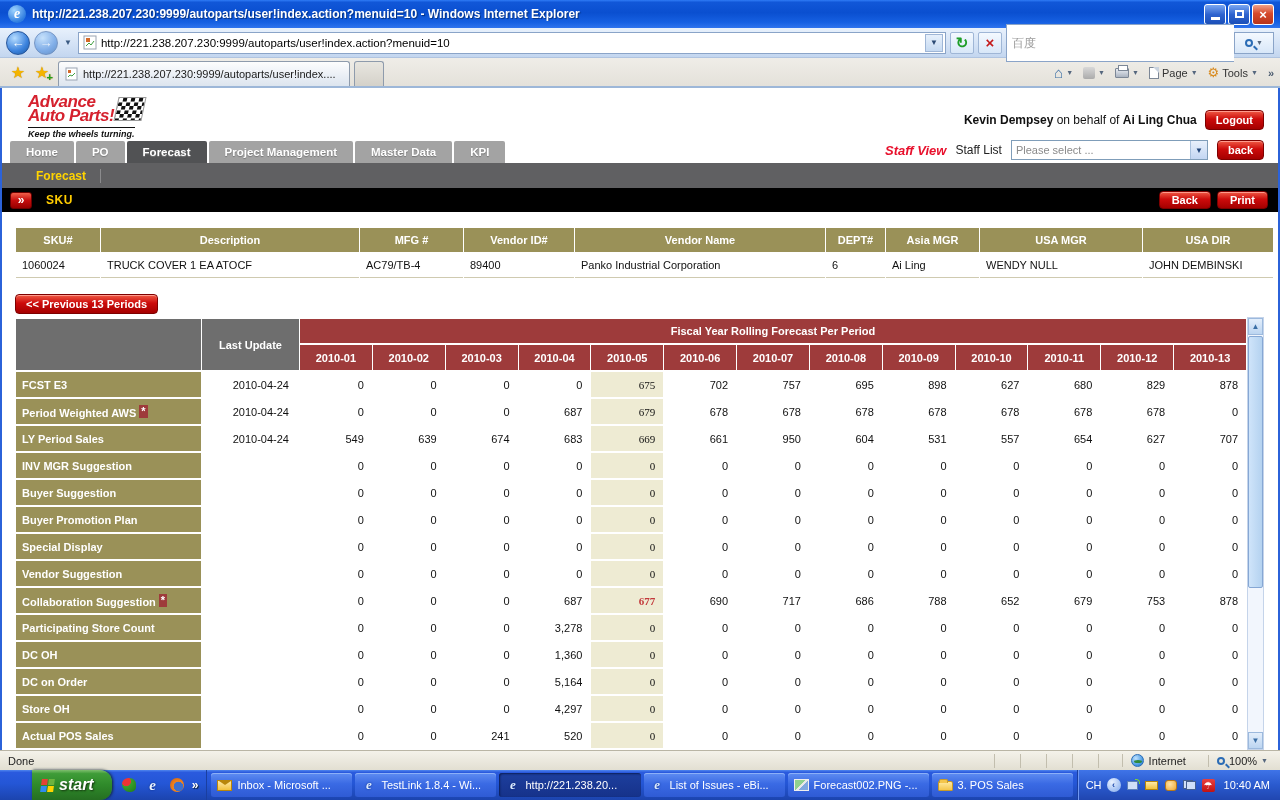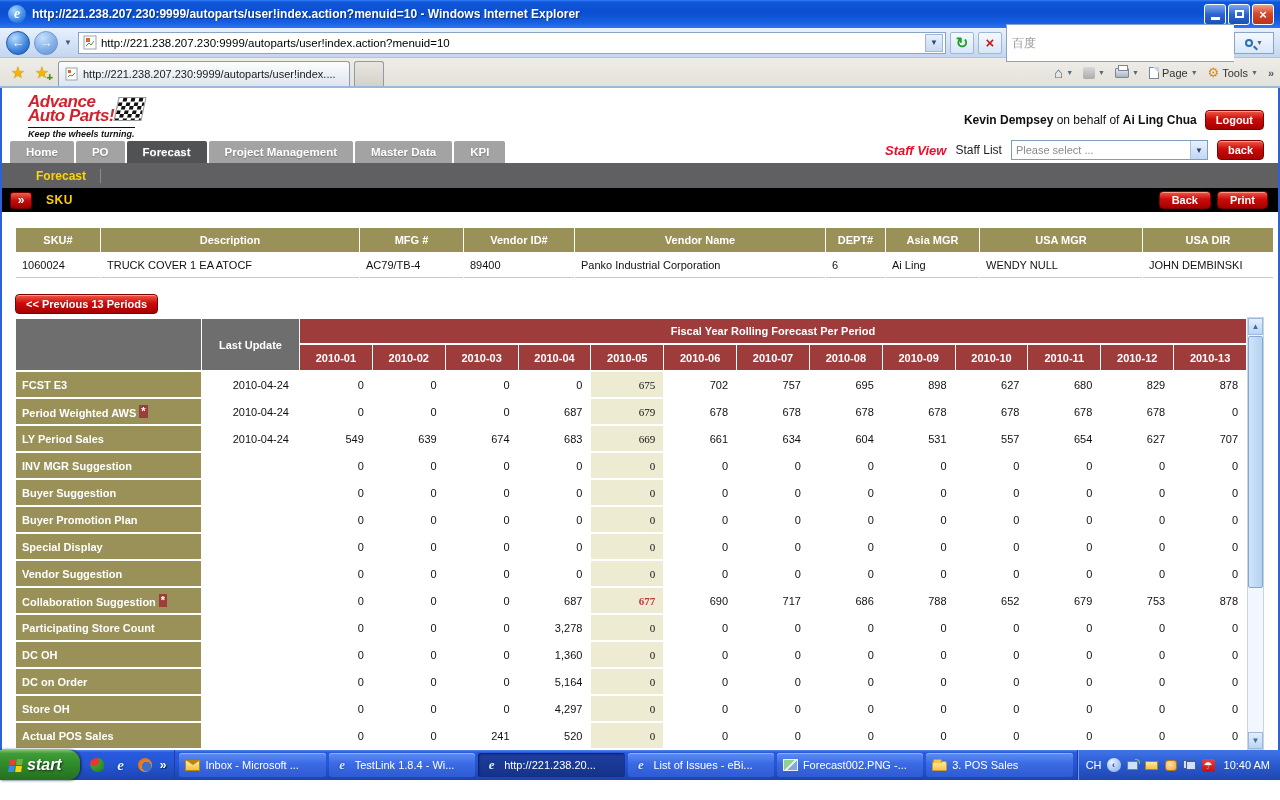--- a/index.html
+++ b/index.html
@@ -142,21 +142,21 @@
   .globe::before{content:"";position:absolute;left:2px;top:5px;width:8px;height:3px;background:#2f8a3c;border-radius:50%;}
   .sb-zoom{display:flex;align-items:center;gap:4px;border-left:1px solid #c2beae;padding:0 8px;}
   .mag{width:8px;height:8px;border:2px solid #2b6cb5;border-radius:50%;position:relative;}
   .mag::after{content:"";position:absolute;left:6px;top:6px;width:5px;height:2px;background:#2b6cb5;transform:rotate(45deg);}
 
   
   .taskbar{height:30px;display:flex;align-items:stretch;
     background:linear-gradient(180deg,#4f86ee 0%,#2a5ade 8%,#2456d6 45%,#1c44ae 100%);}
   .startbtn{display:flex;align-items:center;gap:5px;padding:0 18px 0 9px;border-radius:0 12px 12px 0;
     background:linear-gradient(180deg,#7ebe6e 0%,#3f9c38 12%,#2f8a2a 50%,#256e21 100%);
-    box-shadow:1px 0 3px #123;cursor:pointer;}
+    box-shadow:1px 0 3px #123;cursor:pointer;margin-left:32px;}
   .winflag{display:grid;grid-template-columns:6px 6px;grid-template-rows:6px 6px;gap:1px;transform:skewX(-8deg);}
   .winflag i{display:block;}
   .startbtn .lbl{color:#fff;font-weight:bold;font-style:italic;font-size:16px;text-shadow:1px 1px 2px #14320f;}
   .quick{display:flex;align-items:center;gap:6px;padding:0 8px;border-right:1px solid #1a3fa0;}
   .ql{width:18px;height:18px;display:flex;align-items:center;justify-content:center;cursor:pointer;}
   .parrot{width:14px;height:14px;border-radius:50% 50% 40% 60%;background:radial-gradient(circle at 30% 25%,#e33,#e33 30%,#3aa02c 35%,#1f7a18);}
   .iee{font-family:"Liberation Serif",serif;font-style:italic;font-weight:bold;color:#cfe4ff;font-size:15px;text-shadow:0 0 2px #0a2a7a;}
   .iee.big{color:#eaf3ff;}
   .ffox{width:14px;height:14px;border-radius:50%;background:radial-gradient(circle at 60% 60%,#3b6fd0 0 38%,#f08420 42%,#c85a10);}
   .qlchev{color:#fff;font-weight:bold;font-size:12px;text-shadow:1px 1px 1px #123;}
@@ -451,21 +451,21 @@
             </tr>
             <tr>
               <td class="fl"><span>LY Period Sales</span></td>
               <td class="fu">2010-04-24</td>
               <td class="fv">549</td>
               <td class="fv">639</td>
               <td class="fv">674</td>
               <td class="fv">683</td>
               <td class="fv hl">669</td>
               <td class="fv">661</td>
-              <td class="fv">634</td>
+              <td class="fv">950</td>
               <td class="fv">604</td>
               <td class="fv">531</td>
               <td class="fv">557</td>
               <td class="fv">654</td>
               <td class="fv">627</td>
               <td class="fv">707</td>
             </tr>
             <tr>
               <td class="fl"><span>INV MGR Suggestion</span></td>
               <td class="fu"></td>
@@ -657,20 +657,37 @@
       </table>
       <div class="vscroll">
         <div class="varrow">▲</div>
         <div class="vthumb"></div>
         <div class="vtrack"></div>
         <div class="varrow down">▼</div>
       </div>
     </div>
   </div>
 
+  <div class="statusbar">
+    <span class="sb-done">Done</span>
+    <span class="sb-seg"></span>
+      <span class="sb-seg"></span>
+      <span class="sb-seg"></span>
+      <span class="sb-seg"></span>
+      <span class="sb-seg"></span>
+    <span class="sb-zone">
+      <span class="globe"></span>
+      <span>Internet</span>
+    </span>
+    <span class="sb-zoom">
+      <span class="mag"></span>
+      <span>100%</span>
+      <span class="tcaret">▼</span>
+    </span>
+  </div>
 
   <div class="taskbar">
     <div class="startbtn">
       <span class="winflag">
         <i style="background:#e34234"></i>
           <i style="background:#6cb33f"></i>
           <i style="background:#2f8cf0"></i>
           <i style="background:#ffd400"></i>
       </span>
       <span class="lbl">start</span>

